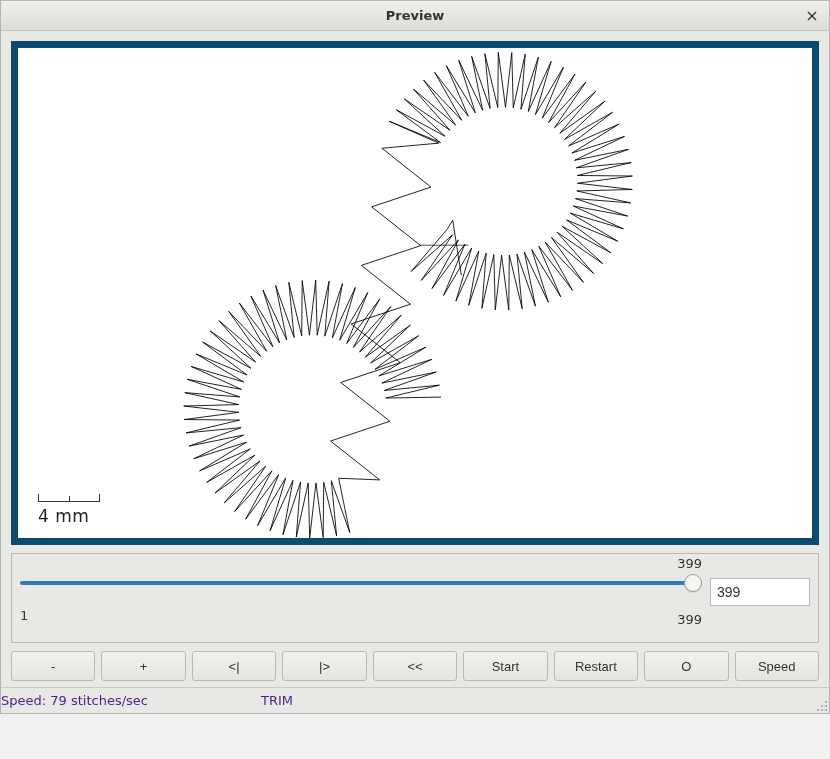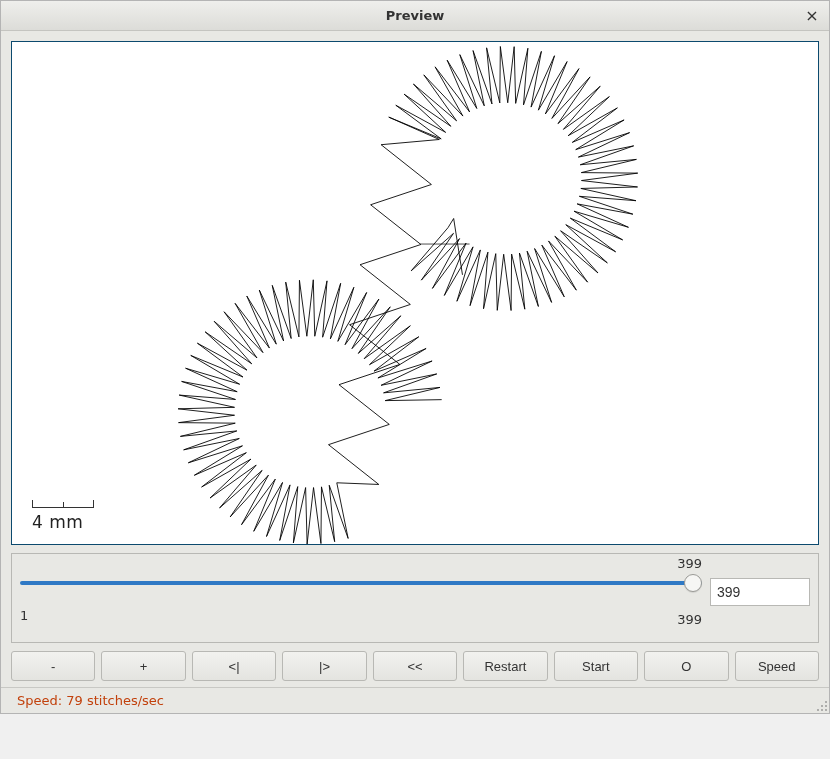--- a/index.html
+++ b/index.html
@@ -44,21 +44,21 @@
     flex:1 1 auto;
     padding:10px 10px 0 10px;
     display:flex; flex-direction:column;
     gap:8px;
     min-height:0;
   }
 
   .canvas-frame {
     flex:1 1 auto;
     background:#ffffff;
-    border:1px solid #0c4a6e;
+    border:7px solid #0c4a6e;
     box-shadow:inset 0 1px 0 #fff;
     position:relative;
     min-height:0;
   }
   .canvas-frame svg { width:100%; height:100%; display:block; }
   .scale-legend {
     position:absolute;
     left:20px; bottom:12px;
     color:#000;
   }
@@ -156,23 +156,23 @@
     cursor:pointer;
     display:flex; align-items:center; justify-content:center;
   }
 
   .statusbar {
     flex:0 0 auto;
     height:26px;
     border-top:1px solid #c8c8c4;
     background:#e8e8e4;
     display:flex; align-items:center;
-    padding:0 16px;
+    padding:0 0;
     font-size:13px;
-    color:#c2410c;
+    color:#4c1d95;
     position:relative;
   }
   .status-cell { min-width:260px; }
   .resize-grip {
     position:absolute; right:2px; bottom:2px;
     width:16px; height:16px;
     opacity:0.6;
   }
   .resize-grip span{
     position:absolute; width:2px; height:2px; background:#888;
@@ -212,30 +212,31 @@
         <input class="slider-value-input" value="399" style="">
       </div>
     </div>
 
     <div class="button-row">
       <button class="btn">-</button>
       <button class="btn">+</button>
       <button class="btn">&lt;|</button>
       <button class="btn">|&gt;</button>
       <button class="btn">&lt;&lt;</button>
+      <button class="btn">Start</button>
       <button class="btn">Restart</button>
-      <button class="btn">Start</button>
       <button class="btn">O</button>
       <button class="btn">Speed</button>
     </div>
 
   </div>
 
   <div class="statusbar">
     <div class="status-cell">Speed: 79 stitches/sec</div>
+    <div class="status-cell">TRIM</div>
     <div class="resize-grip">
       <span style="right:0;bottom:0"></span>
       <span style="right:4px;bottom:0"></span>
         <span style="right:0;bottom:4px"></span>
       <span style="right:8px;bottom:0"></span>
         <span style="right:4px;bottom:4px"></span>
         <span style="right:0;bottom:8px"></span>
     </div>
   </div>
 

